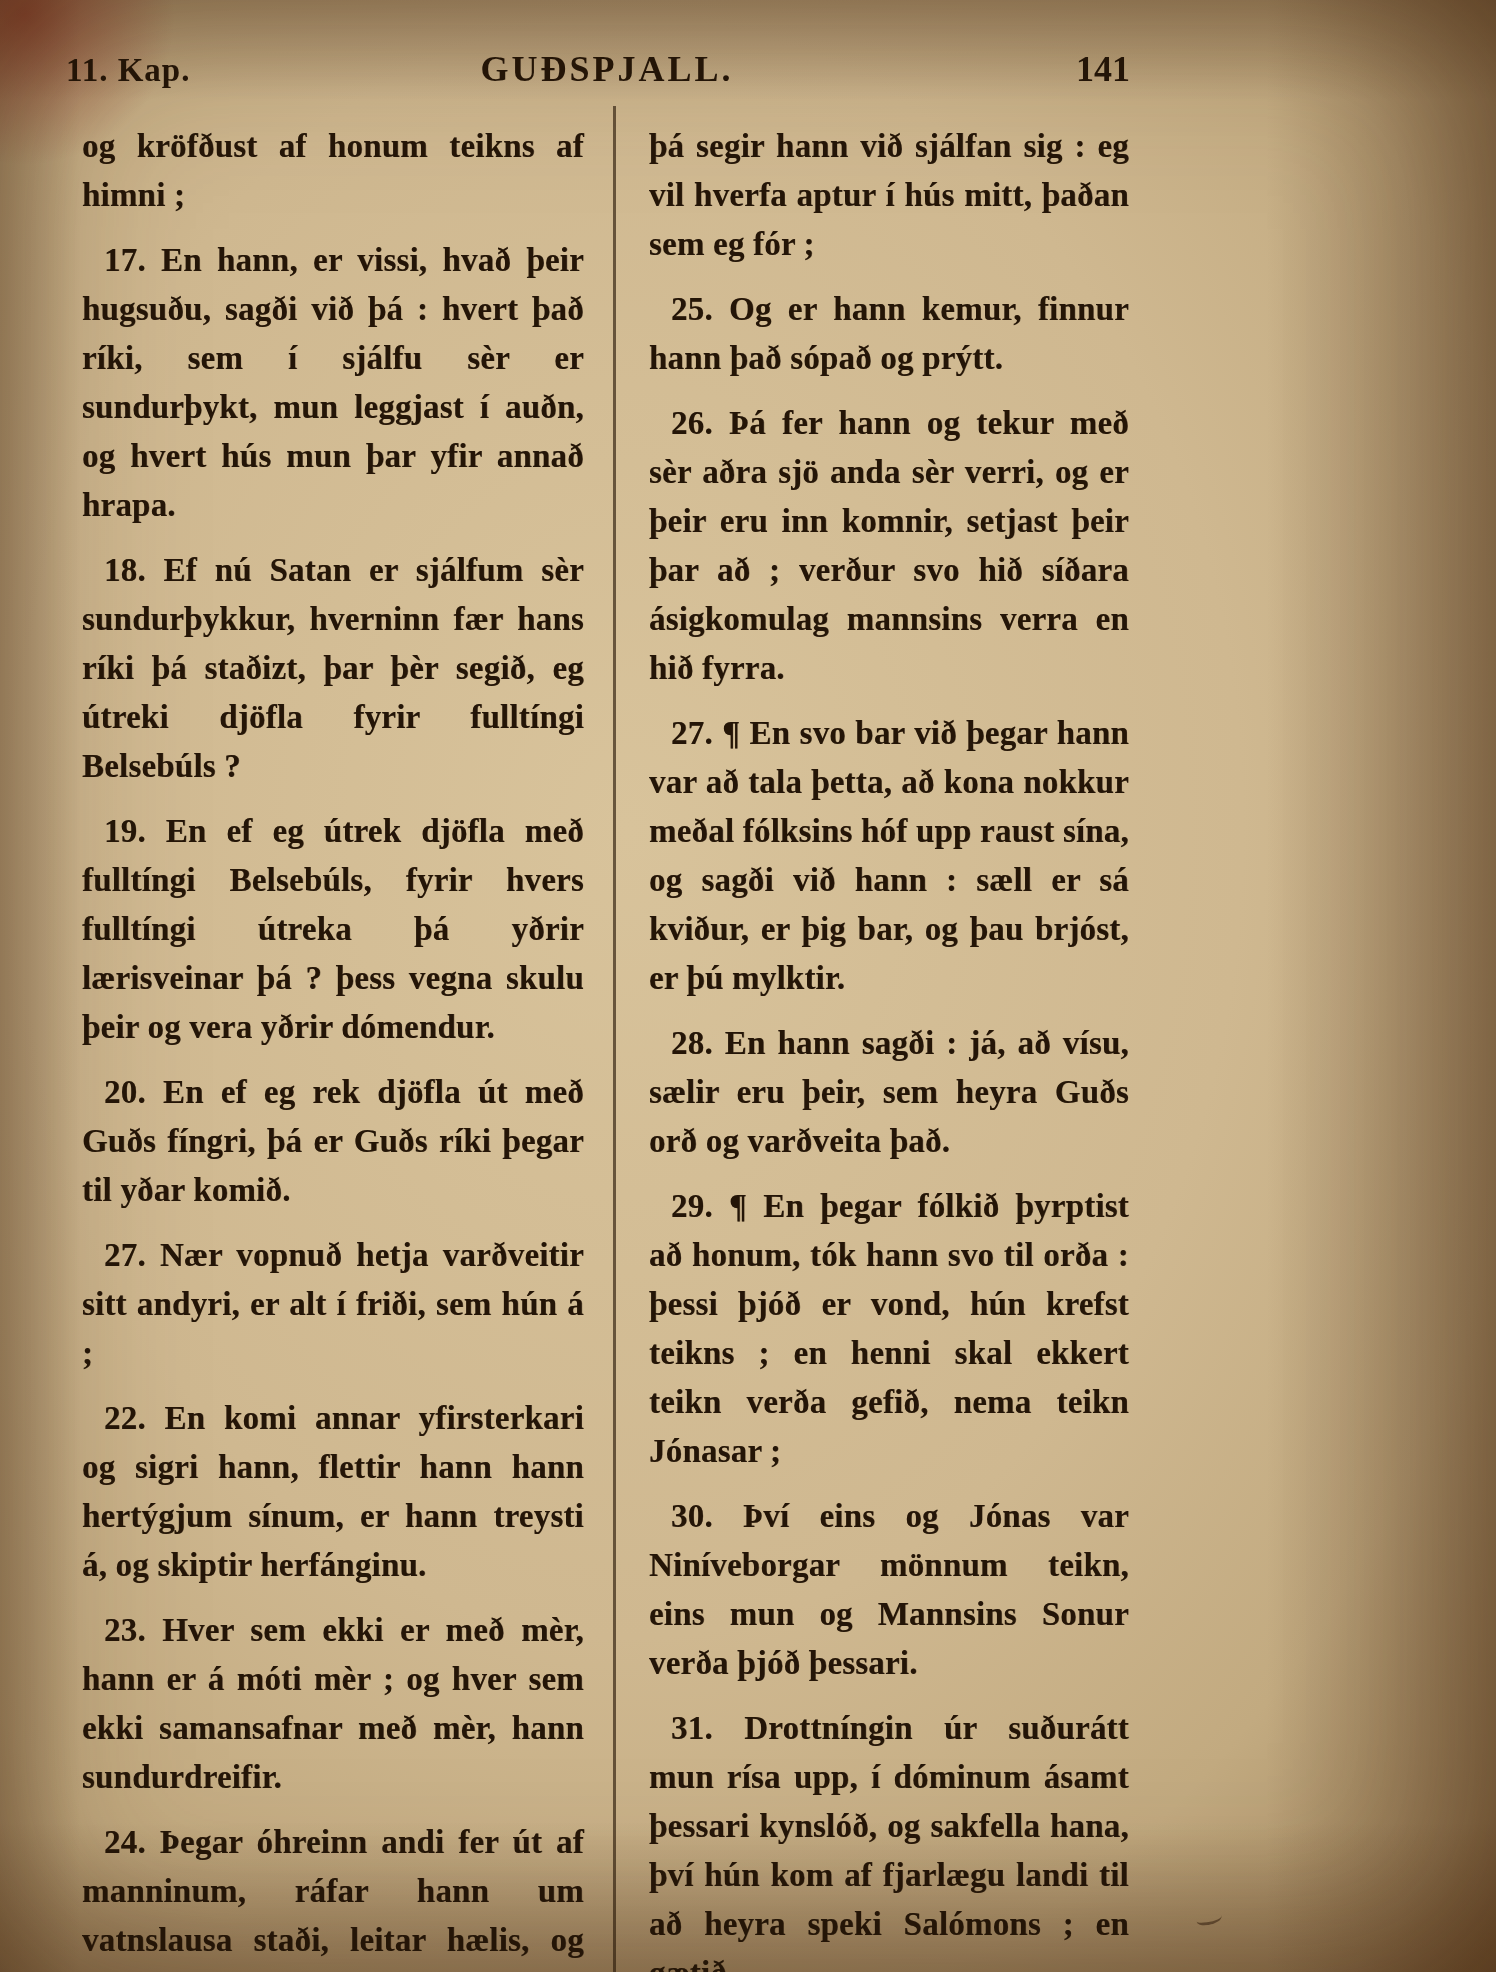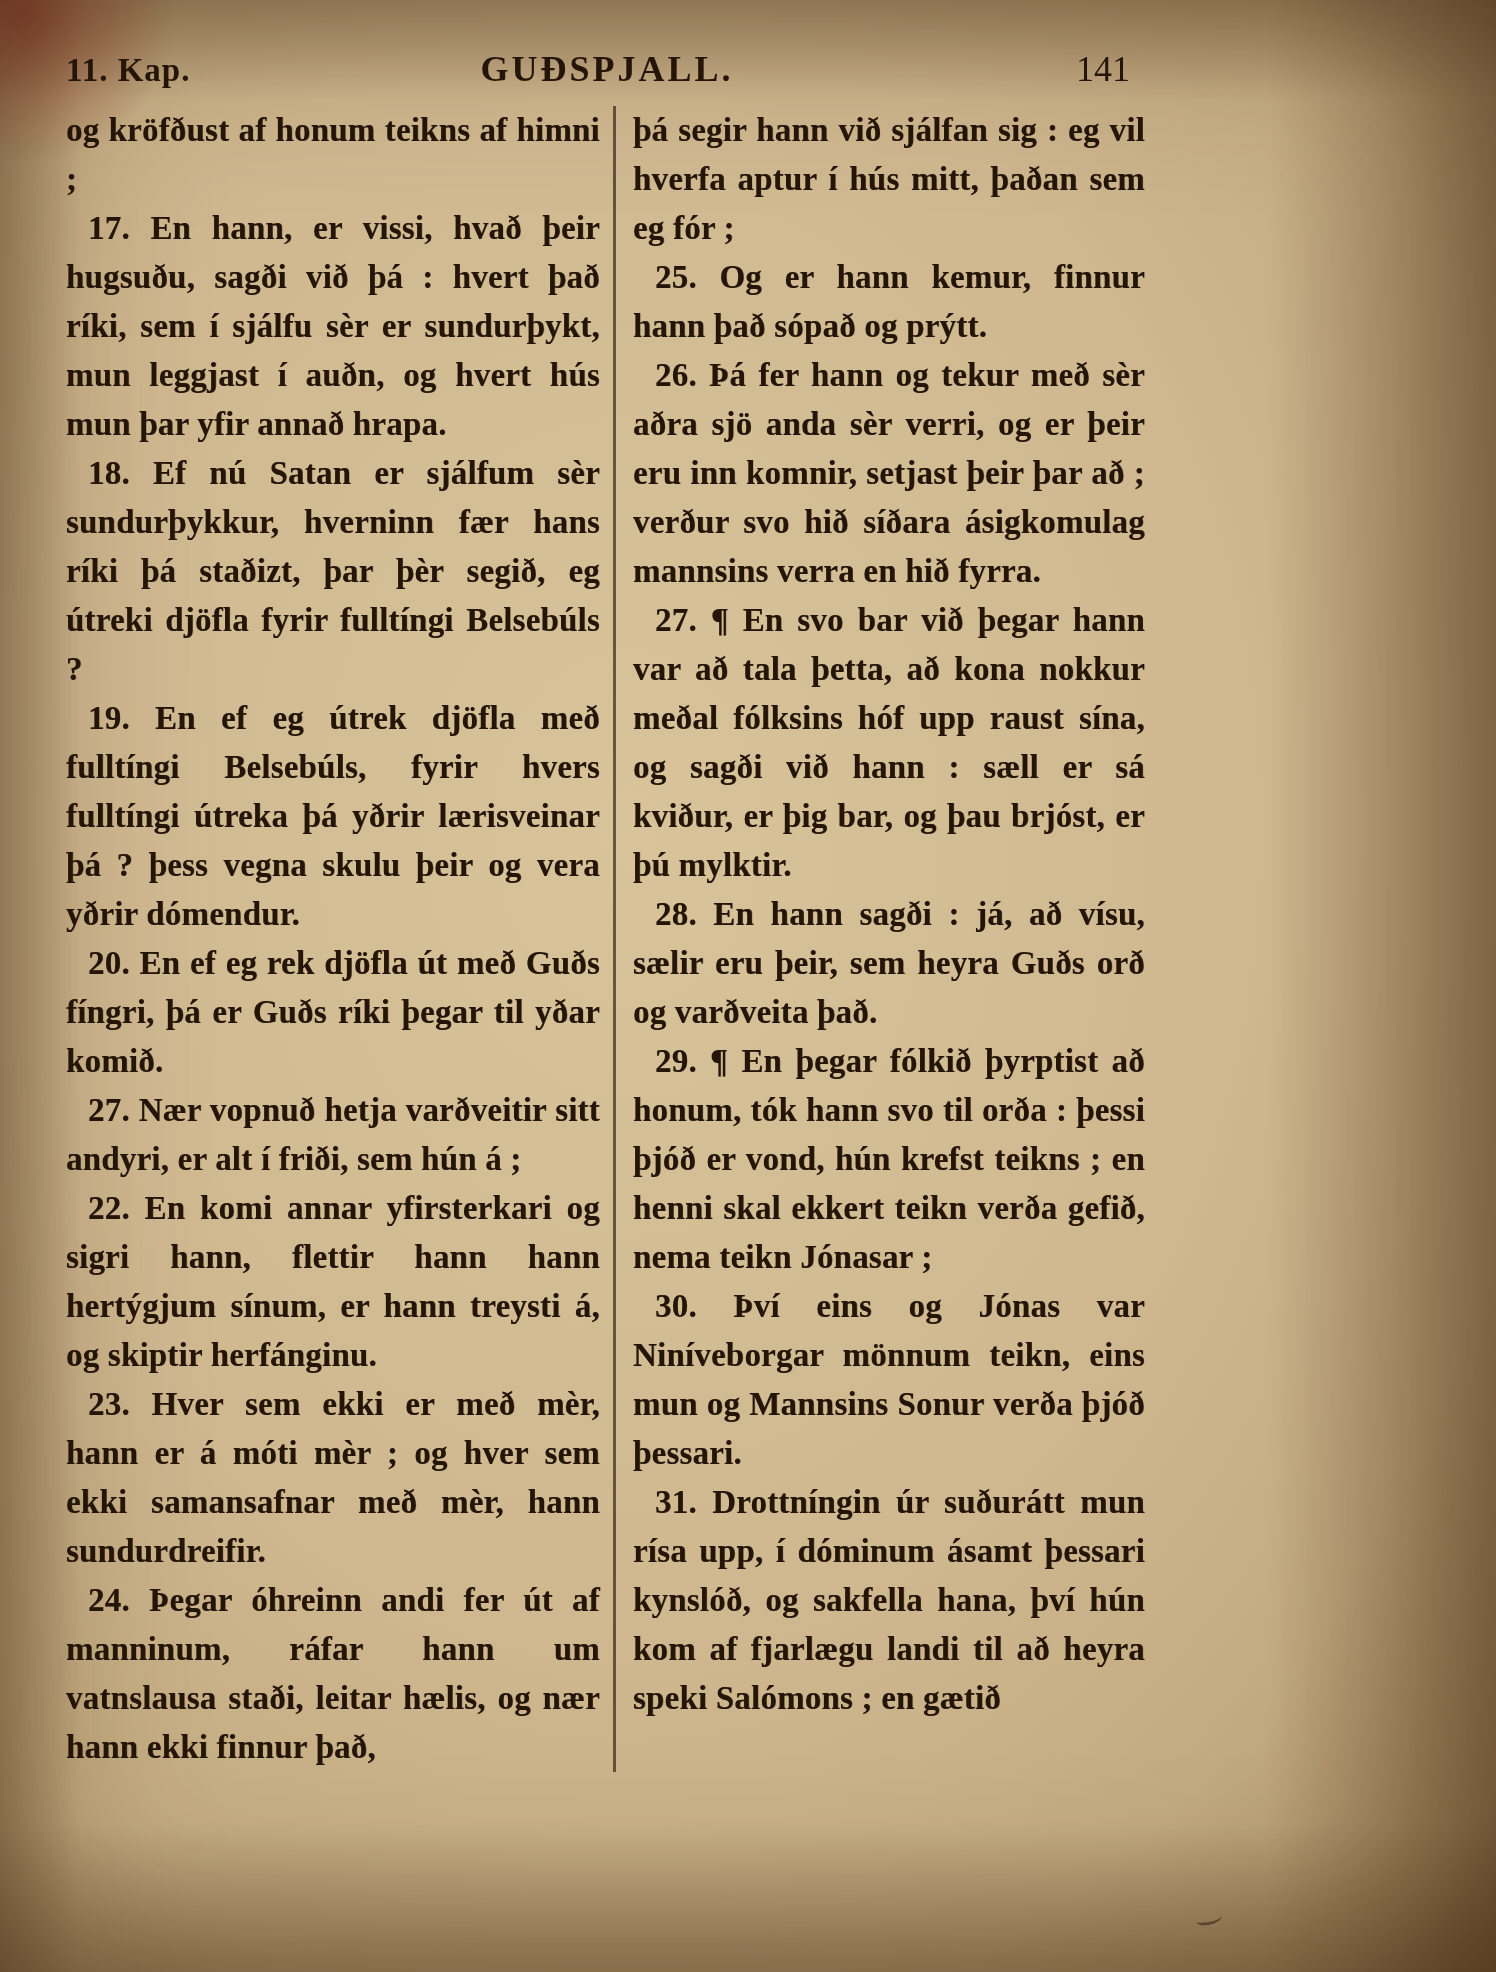--- a/index.html
+++ b/index.html
@@ -28,42 +28,42 @@
   }
   .header {
     display: grid;
     grid-template-columns: 1fr auto 1fr;
     align-items: baseline;
     margin-bottom: 16px;
     gap: 24px;
   }
   .h-left  { justify-self: start; font-size: 33px; font-weight: 700; letter-spacing: 1px; }
   .h-center{ justify-self: center; font-size: 36px; font-weight: 700; letter-spacing: 3px; }
-  .h-right { justify-self: end; font-size: 36px; font-weight: 400; margin-right: 18px; }
+  .h-right { justify-self: end; font-size: 36px; font-weight: 700; margin-right: 18px; }
   .columns {
     display: flex;
     align-items: stretch;
   }
   .col {
     font-size: 33px;
     line-height: 49px;
     font-weight: 700;
     text-align: justify;
     letter-spacing: 0.2px;
     text-shadow: 0.4px 0.4px 0.6px rgba(36,21,7,0.45);
   }
   .col-left  { width: 534px; }
   .col-right { width: 512px; }
   .divider {
     width: 0;
     border-left: 3px solid rgba(44,27,11,0.65);
     margin-left: 13px;
     margin-right: 17px;
   }
-  .col p { margin: 0; text-indent: 22px; }
+  .col p { margin: 16px; text-indent: 22px; }
   .col p:first-child { text-indent: 0; }
   .ink-mark {
     position: absolute;
     left: 1196px;
     top: 1912px;
     width: 26px;
     height: 10px;
     border-bottom: 3px solid rgba(50,30,12,0.55);
     border-radius: 0 0 60% 40%;
     transform: rotate(-8deg);

